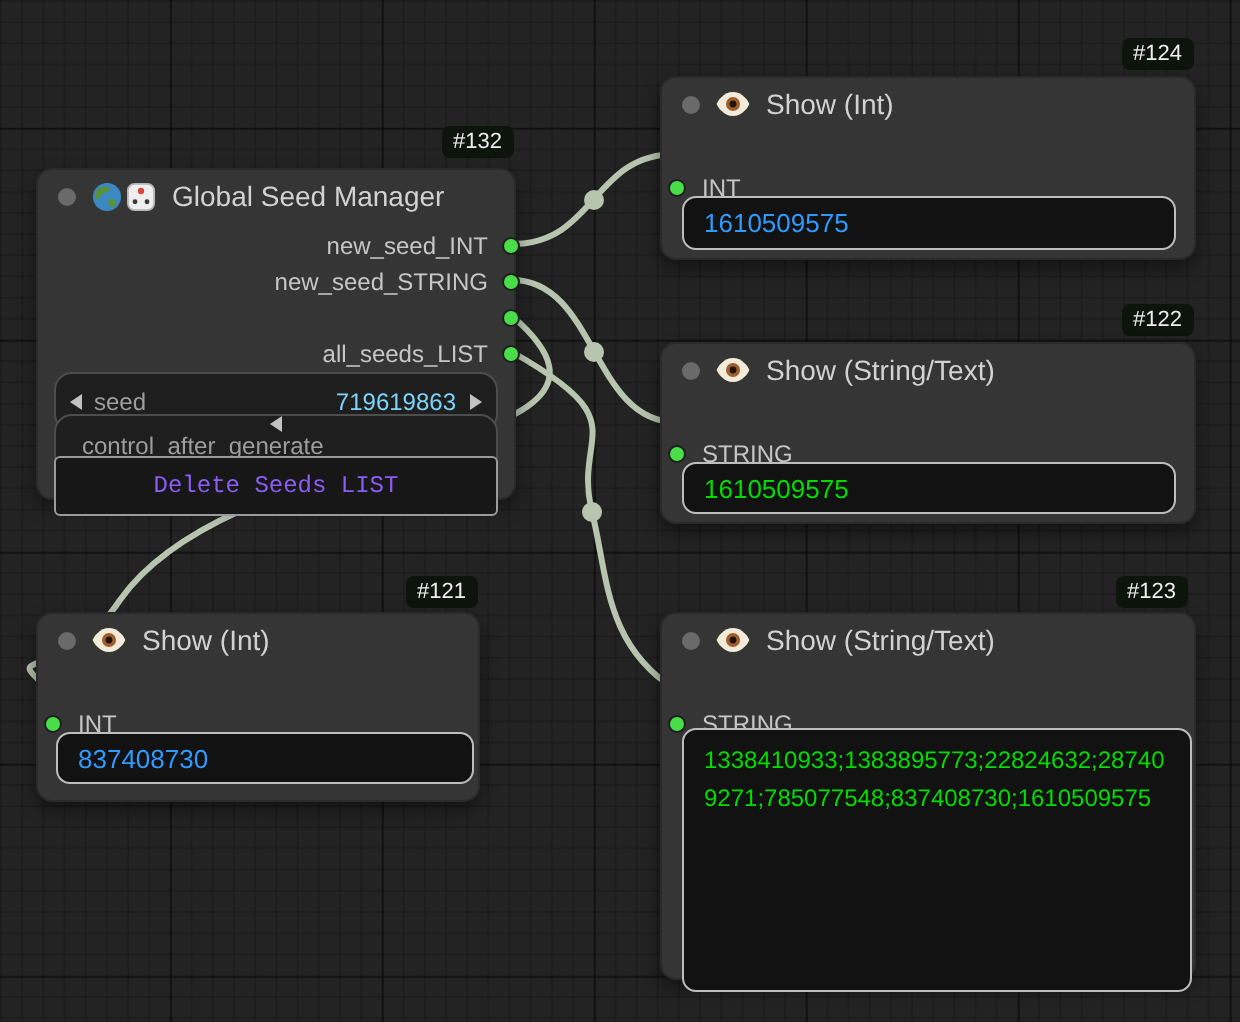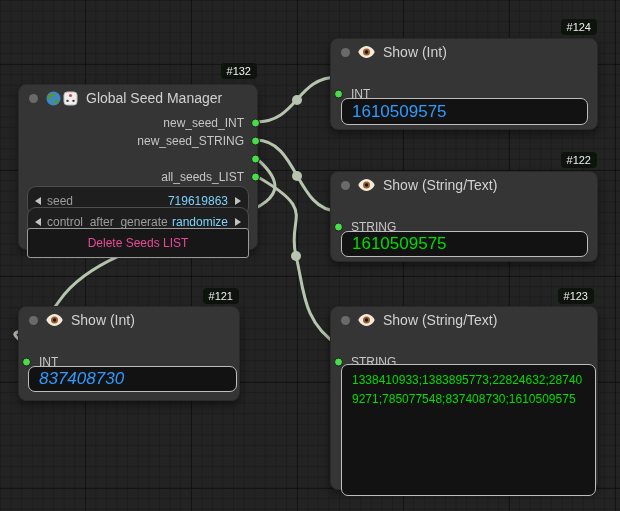--- a/index.html
+++ b/index.html
@@ -61,50 +61,51 @@
     display:flex; align-items:center; padding:0 7px; font-size:12px;
   }
   .arrow-l { width:0; height:0; border-top:4px solid transparent; border-bottom:4px solid transparent;
              border-right:6px solid #c2c2c2; flex:0 0 auto; }
   .arrow-r { width:0; height:0; border-top:4px solid transparent; border-bottom:4px solid transparent;
              border-left:6px solid #c2c2c2; flex:0 0 auto; }
   .pill-label { color:#9d9d9d; margin-left:6px; margin-right:auto; white-space:nowrap; }
   .pill-value { color:#7dd3fc; margin-right:7px; white-space:nowrap; }
   .btn-widget {
     background:#171717; border:1px solid #9a9a9a; border-radius:3px;
-    color:#ec4899; font-size:12px; display:flex; align-items:center; justify-content:center;
+    color:#8b5cf6; font-size:12px; display:flex; align-items:center; justify-content:center;
     cursor:pointer;
+    font-family:Liberation Mono, monospace;
   }
 
   .field {
     position:absolute; background:#121212; border:1px solid #bdbdbd; border-radius:7px;
-    display:flex; align-items:center; padding:0 10px; font-size:17px; overflow:hidden;
+    display:flex; align-items:center; padding:0 10px; font-size:13px; overflow:hidden;
     white-space:nowrap;
   }
   .field.multiline {
     display:block; white-space:normal; font-size:12px; line-height:19px;
     padding:6px 10px; word-break:break-all;
   }
   .val-int { color:#2d9bff; }
   .val-str { color:#00dc00; }
 
   
   #node-132 { left:18px;  top:84px;  width:240px; height:166px; }
   #node-124 { left:330px; top:38px;  width:268px; height:92px;  }
   #node-122 { left:330px; top:171px; width:268px; height:91px;  }
   #node-121 { left:18px;  top:306px; width:222px; height:95px;  }
   #node-123 { left:330px; top:306px; width:268px; height:184px; }
 
   #node-132 .widget.w-seed    { top:101px; }
-  #node-132 .widget.w-control { top:122px; }
+  #node-132 .widget.w-control { top:122px;flex-direction:column; }
   #node-132 .widget.w-button  { top:143px; }
 
   #node-124 .field { left:10px; right:9px; top:59px; height:27px; }
   #node-122 .field { left:10px; right:9px; top:59px; height:26px; }
-  #node-121 .field { left:9px;  right:2px; top:59px; height:26px;font-style:italic; }
+  #node-121 .field { left:9px;  right:2px; top:59px; height:26px; }
   #node-123 .field { left:10px; right:1px; top:57px; height:132px; }
 
   #badge-132 { top:63px;  right:363px; }
   #badge-124 { top:19px;  right:23px;  }
   #badge-122 { top:152px; right:23px;  }
   #badge-121 { top:288px; right:381px; }
   #badge-123 { top:288px; right:26px;  }
 </style>
 </head>
 <body>

